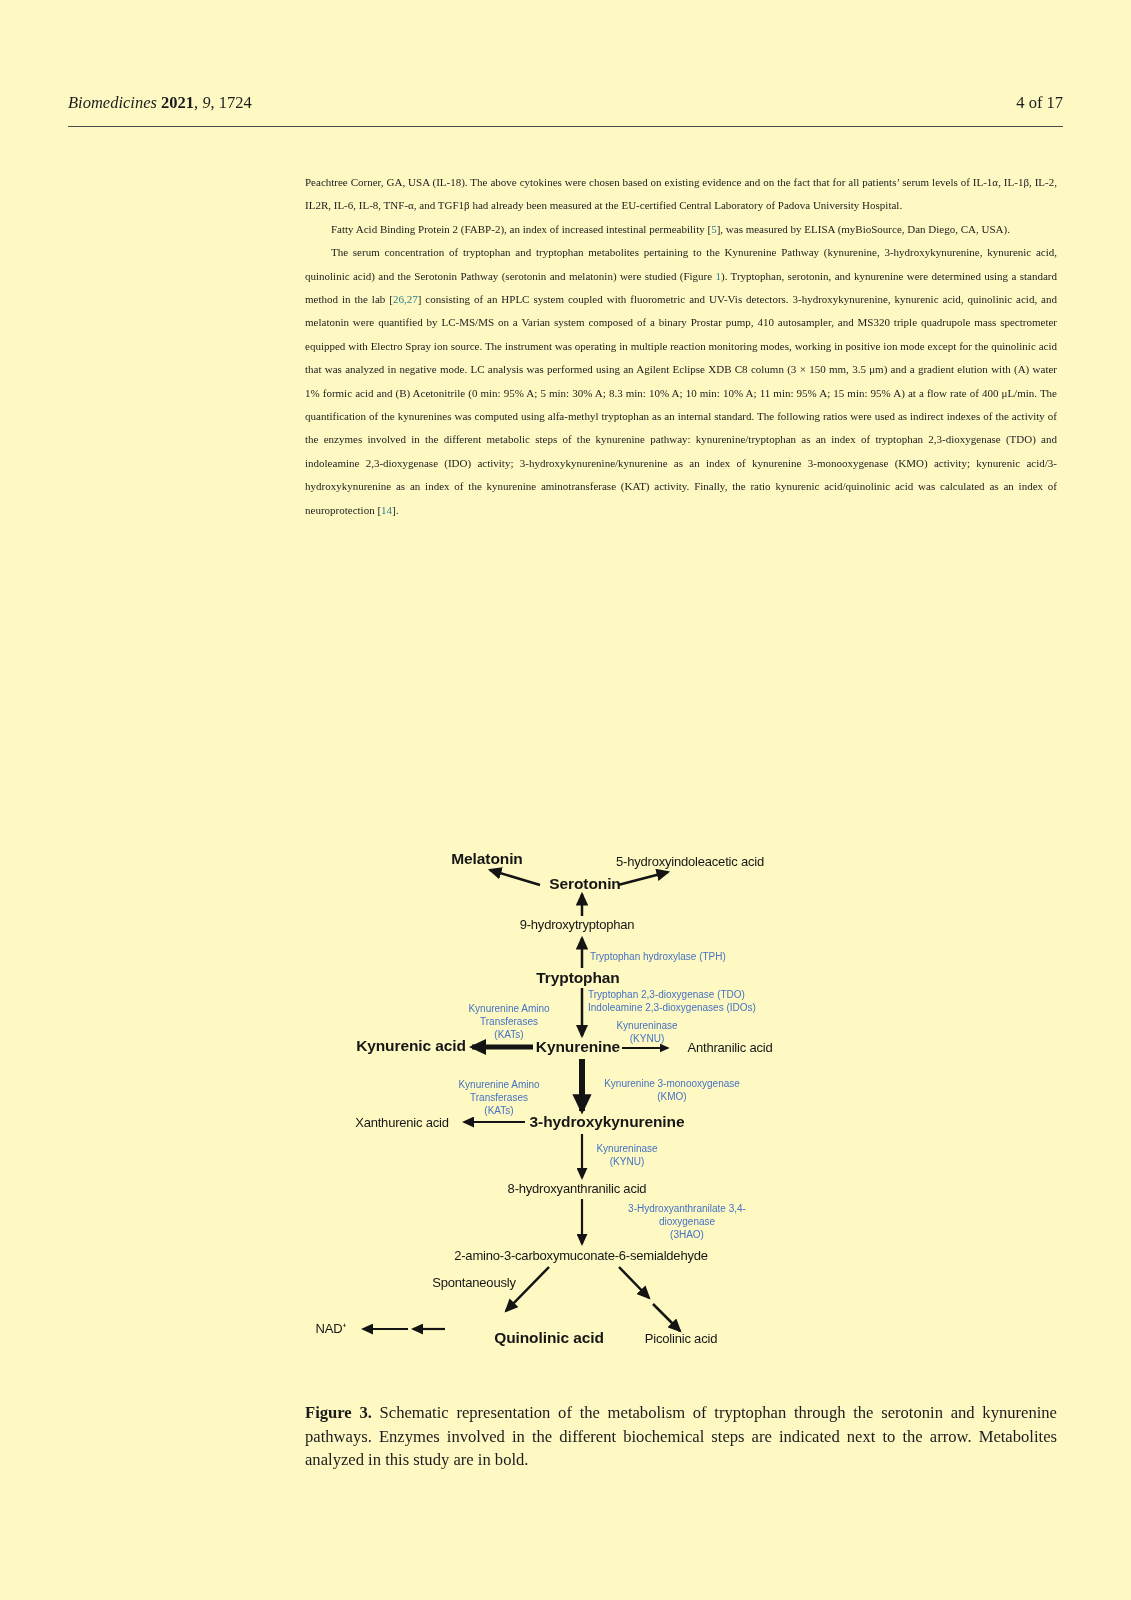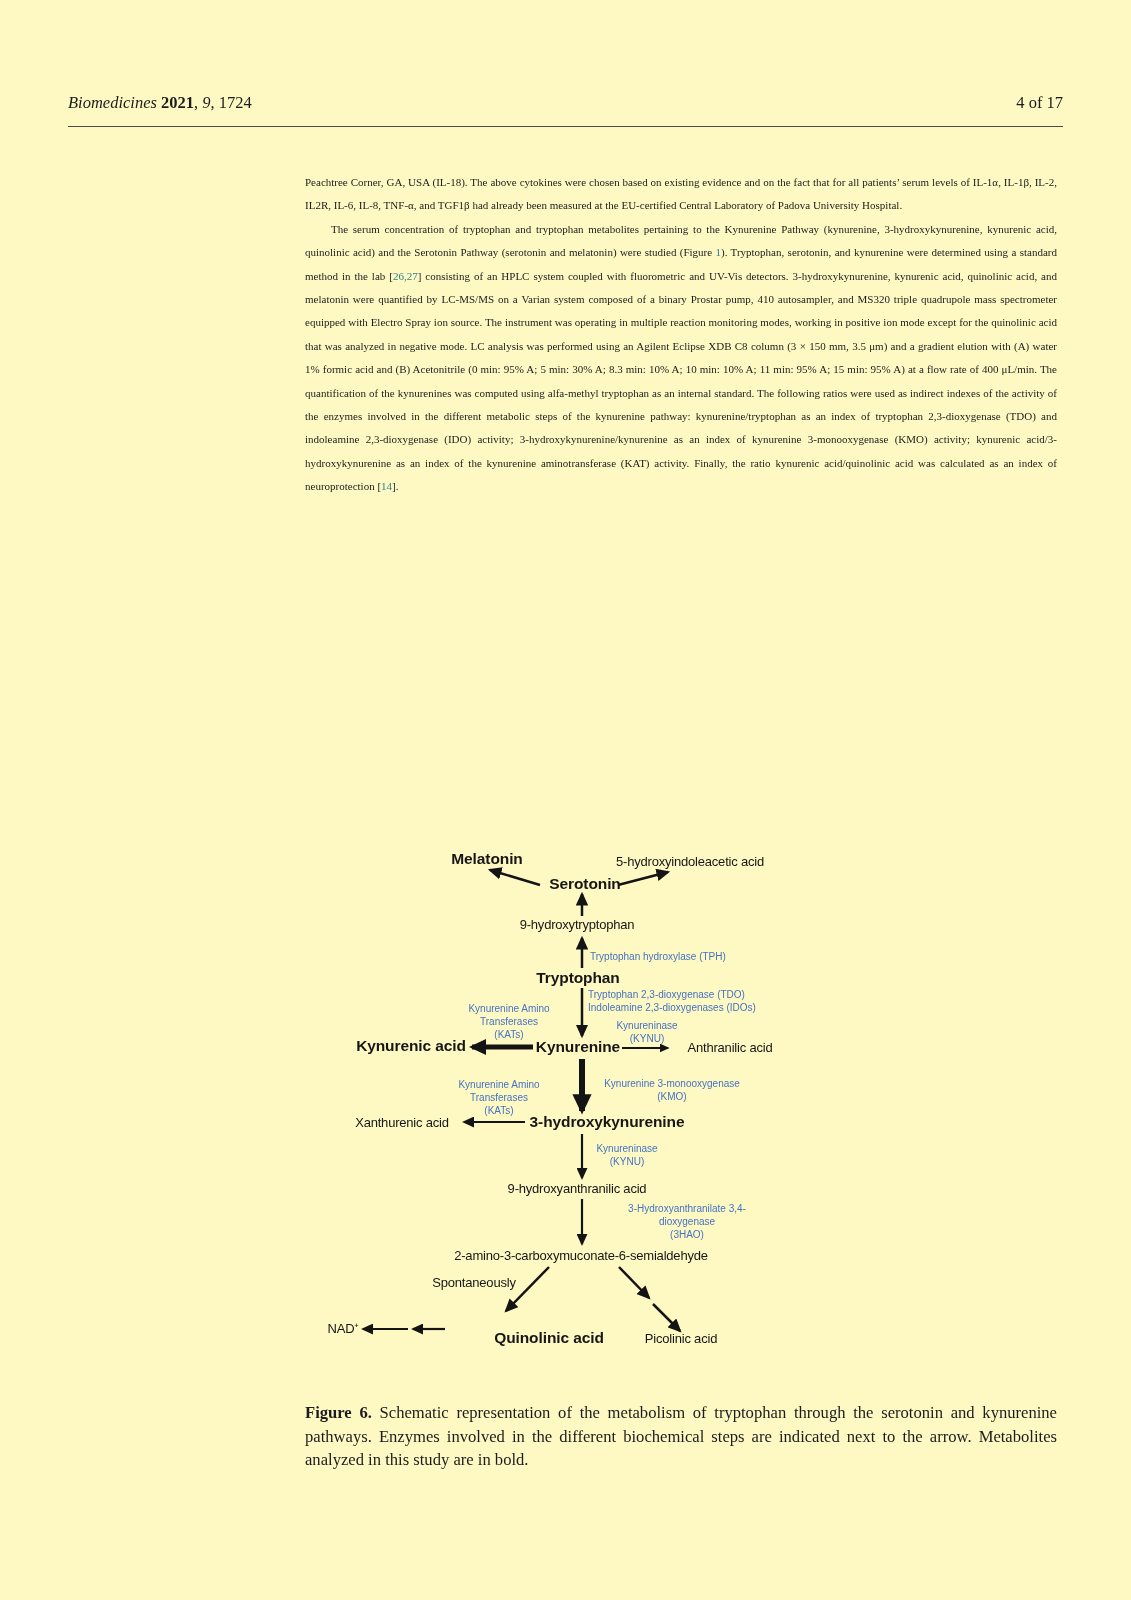--- a/index.html
+++ b/index.html
@@ -54,20 +54,21 @@
 <body>
 
 <div class="page">
 
   <div class="hdr-left"><span class="i">Biomedicines </span><span class="b">2021</span><span>, </span><span class="i">9</span><span>, 1724</span></div>
   <div class="hdr-right">4 of 17</div>
   <div class="hdr-rule"></div>
 
   <div class="body-col">
     <p><span>Peachtree Corner, GA, USA (IL-18). The above cytokines were chosen based on existing evidence and on the fact that for all patients’ serum levels of IL-1α, IL-1β, IL-2, IL2R, IL-6, IL-8, TNF-α, and TGF1β had already been measured at the EU-certified Central Laboratory of Padova University Hospital.</span></p>
+    <p class="indent"><span>Fatty Acid Binding Protein 2 (FABP-2), an index of increased intestinal permeability [</span><span class="link">5</span><span>], was measured by ELISA (myBioSource, Dan Diego, CA, USA).</span></p>
     <p class="indent"><span>The serum concentration of tryptophan and tryptophan metabolites pertaining to the Kynurenine Pathway (kynurenine, 3-hydroxykynurenine, kynurenic acid, quinolinic acid) and the Serotonin Pathway (serotonin and melatonin) were studied (Figure </span><span class="link">1</span><span>). Tryptophan, serotonin, and kynurenine were determined using a standard method in the lab [</span><span class="link">26,27</span><span>] consisting of an HPLC system coupled with fluorometric and UV-Vis detectors. 3-hydroxykynurenine, kynurenic acid, quinolinic acid, and melatonin were quantified by LC-MS/MS on a Varian system composed of a binary Prostar pump, 410 autosampler, and MS320 triple quadrupole mass spectrometer equipped with Electro Spray ion source. The instrument was operating in multiple reaction monitoring modes, working in positive ion mode except for the quinolinic acid that was analyzed in negative mode. LC analysis was performed using an Agilent Eclipse XDB C8 column (3 × 150 mm, 3.5 μm) and a gradient elution with (A) water 1% formic acid and (B) Acetonitrile (0 min: 95% A; 5 min: 30% A; 8.3 min: 10% A; 10 min: 10% A; 11 min: 95% A; 15 min: 95% A) at a flow rate of 400 μL/min. The quantification of the kynurenines was computed using alfa-methyl tryptophan as an internal standard. The following ratios were used as indirect indexes of the activity of the enzymes involved in the different metabolic steps of the kynurenine pathway: kynurenine/tryptophan as an index of tryptophan 2,3-dioxygenase (TDO) and indoleamine 2,3-dioxygenase (IDO) activity; 3-hydroxykynurenine/kynurenine as an index of kynurenine 3-monooxygenase (KMO) activity; kynurenic acid/3-hydroxykynurenine as an index of the kynurenine aminotransferase (KAT) activity. Finally, the ratio kynurenic acid/quinolinic acid was calculated as an index of neuroprotection [</span><span class="link">14</span><span>].</span></p>
   </div>
 
   <div class="figure">
     <svg class="arrows" width="510" height="560" viewBox="0 0 510 560">
       <defs>
         <marker id="ah" markerUnits="strokeWidth" markerWidth="5.5" markerHeight="5" refX="4.6" refY="2.5" orient="auto">
           <path d="M0,0 L5.5,2.5 L0,5 z" fill="#141414"></path>
         </marker>
         <marker id="ahb" markerUnits="strokeWidth" markerWidth="3.4" markerHeight="3.2" refX="2.8" refY="1.6" orient="auto">
@@ -95,24 +96,24 @@
         <div class="fig-node bold" style="left: 187px; top: 29px;">Melatonin</div>
         <div class="fig-node" style="left: 390px; top: 31px;">5-hydroxyindoleacetic acid</div>
         <div class="fig-node bold" style="left: 285px; top: 54px;">Serotonin</div>
         <div class="fig-node" style="left: 277px; top: 94px;">9-hydroxytryptophan</div>
         <div class="fig-node bold" style="left: 278px; top: 148px;">Tryptophan</div>
         <div class="fig-node bold" style="left: 111px; top: 216px;">Kynurenic acid</div>
         <div class="fig-node bold" style="left: 278px; top: 217px;">Kynurenine</div>
         <div class="fig-node" style="left: 430px; top: 217px;">Anthranilic acid</div>
         <div class="fig-node" style="left: 102px; top: 292px;">Xanthurenic acid</div>
         <div class="fig-node bold" style="left: 307px; top: 292px;">3-hydroxykynurenine</div>
-        <div class="fig-node" style="left: 277px; top: 358px;">9-hydroxyanthranilic acid</div>
+        <div class="fig-node" style="left: 277px; top: 358px;">8-hydroxyanthranilic acid</div>
         <div class="fig-node" style="left: 281px; top: 425px;">2-amino-3-carboxymuconate-6-semialdehyde</div>
         <div class="fig-node" style="left: 174px; top: 452px;">Spontaneously</div>
-        <div class="fig-node" style="left: 43px; top: 498px;">NAD⁺</div>
+        <div class="fig-node" style="left: 31px; top: 498px;">NAD⁺</div>
         <div class="fig-node bold" style="left: 202px; top: 508px; margin-left: 47px;">Quinolinic acid</div>
         <div class="fig-node" style="left: 381px; top: 508px;">Picolinic acid</div>
         <div class="enzyme left" style="left: 290px; top: 126px;">Tryptophan hydroxylase (TPH)</div>
         <div class="enzyme left" style="left: 288px; top: 171px;">Tryptophan 2,3-dioxygenase (TDO)
 Indoleamine 2,3-dioxygenases (IDOs)</div>
         <div class="enzyme center" style="left: 209px; top: 191px;">Kynurenine Amino
 Transferases
 (KATs)</div>
         <div class="enzyme center" style="left: 347px; top: 202px;">Kynureninase
 (KYNU)</div>
@@ -121,15 +122,15 @@
 (KATs)</div>
         <div class="enzyme center" style="left: 372px; top: 260px;">Kynurenine 3-monooxygenase
 (KMO)</div>
         <div class="enzyme center" style="left: 327px; top: 325px;">Kynureninase
 (KYNU)</div>
         <div class="enzyme center" style="left: 387px; top: 391px;">3-Hydroxyanthranilate 3,4-dioxygenase
 (3HAO)</div>
       </div>
   </div>
 
-  <div class="caption"><span class="b">Figure 6.</span><span> Schematic representation of the metabolism of tryptophan through the serotonin and kynurenine pathways. Enzymes involved in the different biochemical steps are indicated next to the arrow. Metabolites analyzed in this study are in bold.</span></div>
+  <div class="caption"><span class="b">Figure 3.</span><span> Schematic representation of the metabolism of tryptophan through the serotonin and kynurenine pathways. Enzymes involved in the different biochemical steps are indicated next to the arrow. Metabolites analyzed in this study are in bold.</span></div>
 
 </div>
 
 </body></html>

